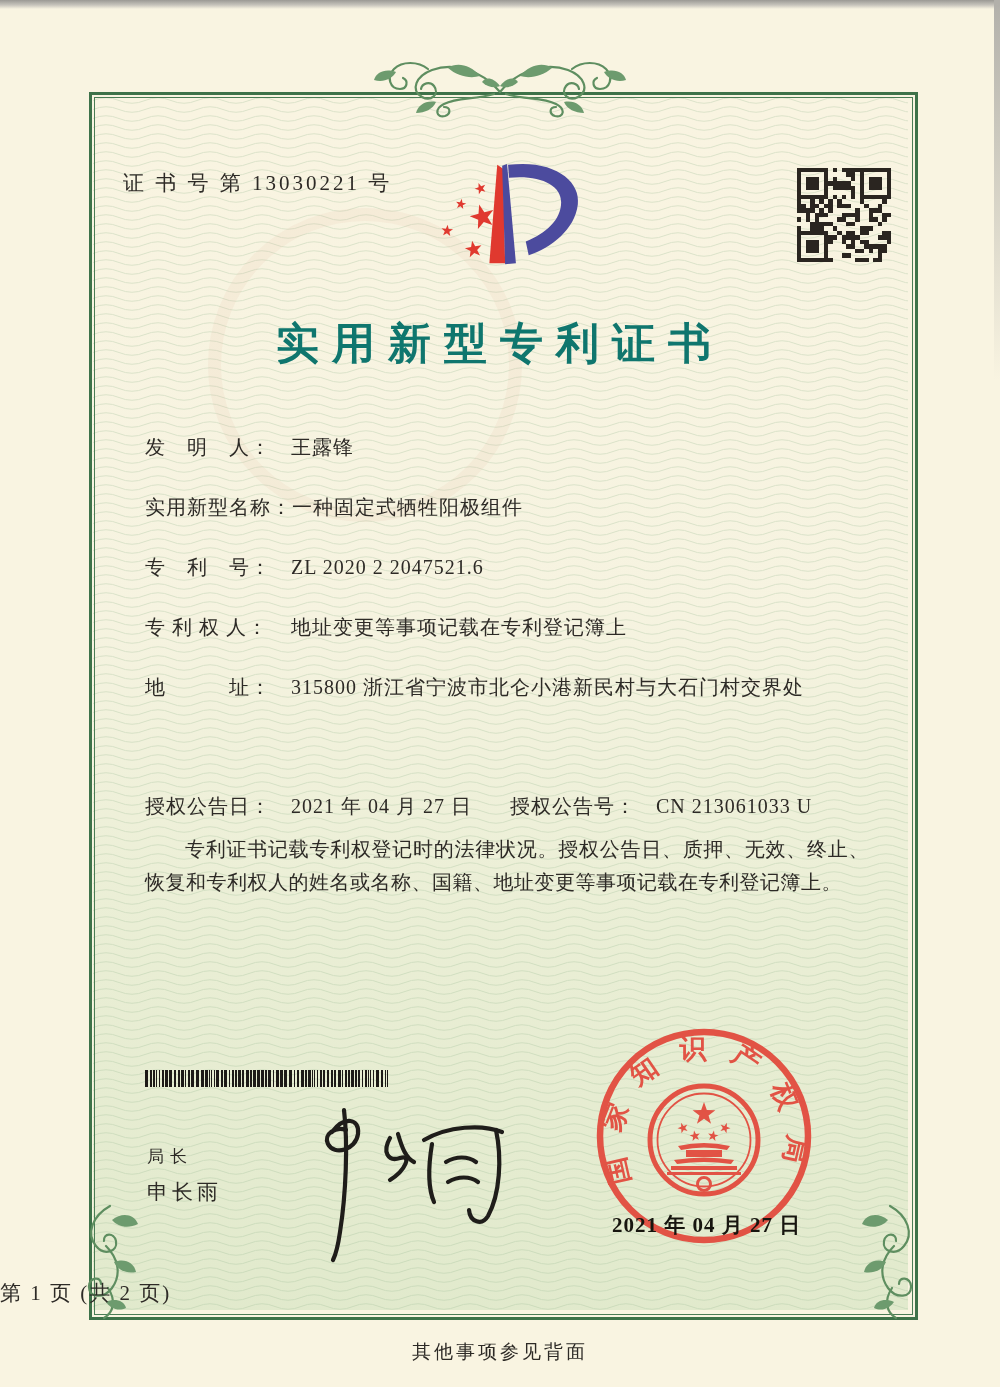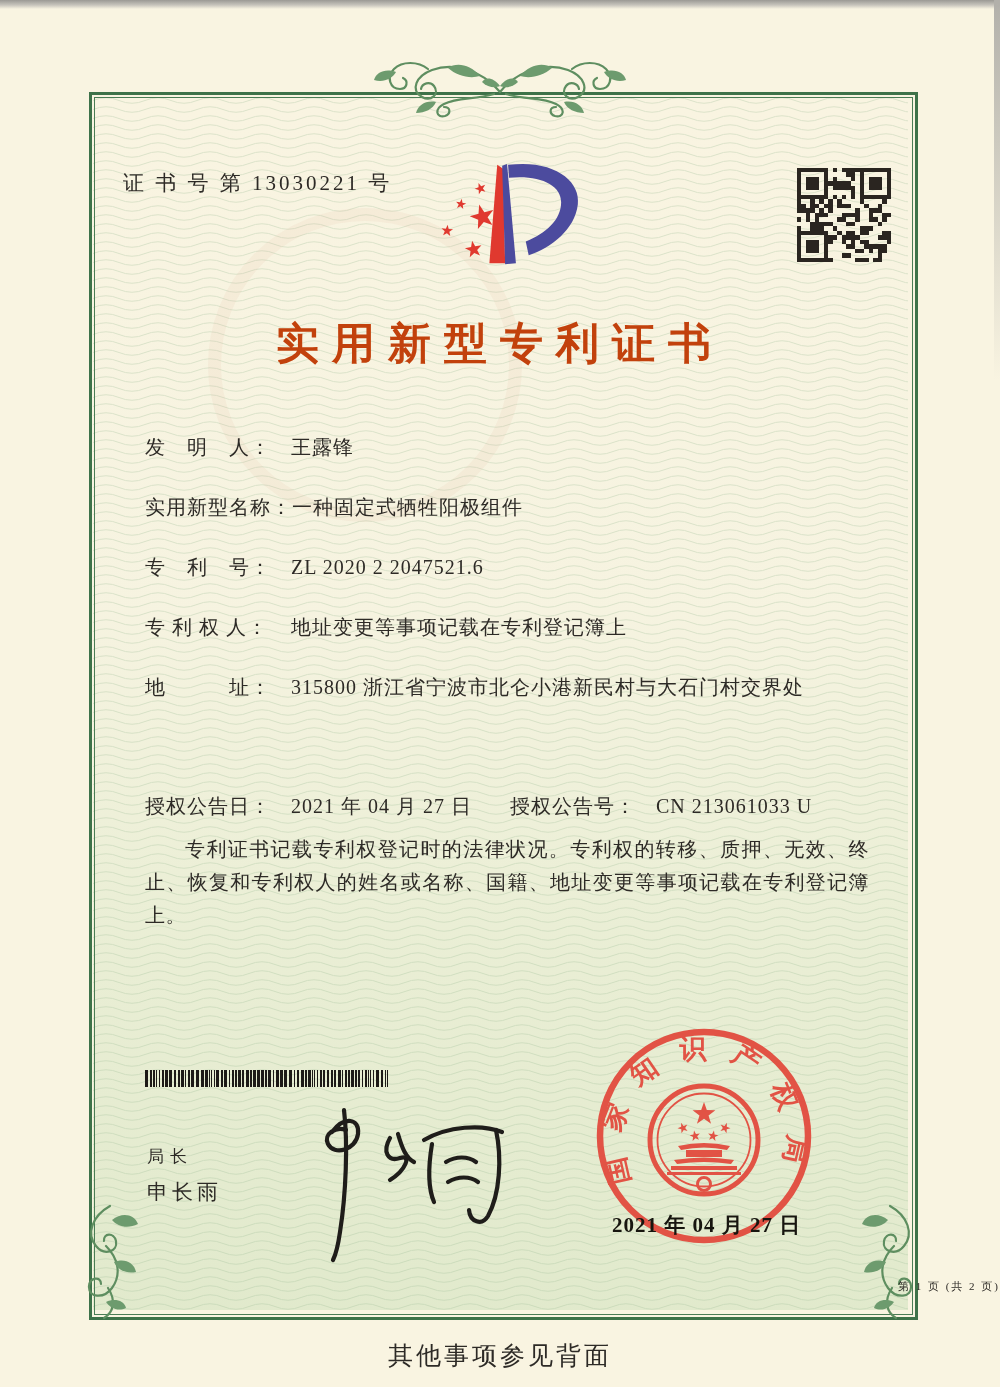--- a/index.html
+++ b/index.html
@@ -22,39 +22,39 @@
   .orn{position:absolute;}
   .orn-top{left:368px;top:50px;}
   .orn-bl{left:76px;top:1202px;}
   .orn-br{left:854px;top:1202px;transform:scaleX(-1);}
   .cert-no{position:absolute;left:123px;top:169px;font-size:21px;letter-spacing:3px;}
   .logo{position:absolute;left:436px;top:157px;}
   .qr{position:absolute;left:797px;top:168px;width:94px;height:94px;display:grid;
       grid-template-columns:repeat(21,1fr);grid-template-rows:repeat(21,1fr);}
   .qr .m1{background:#2a2520;}
   .title{position:absolute;left:0;right:0;top:315px;margin:0;text-align:center;
-      font-size:43px;font-weight:700;letter-spacing:13px;color:#c2410c;}
+      font-size:43px;font-weight:700;letter-spacing:13px;color:#0f766e;}
   .fields{position:absolute;left:145px;top:434px;width:740px;font-size:20px;}
   .field-row{height:60px;letter-spacing:1px;}
   .flabel{display:inline-block;min-width:146px;}
   .grant-row{position:absolute;left:145px;top:793px;width:740px;font-size:20px;letter-spacing:1px;}
   .pair2{position:absolute;left:365px;top:0;}
   .body-text{position:absolute;left:145px;top:833px;width:724px;font-size:20px;
       line-height:33px;text-align:justify;letter-spacing:.5px;}
   .body-text p{margin:0;text-indent:2em;}
   .barcode{position:absolute;left:145px;top:1070px;width:250px;height:17px;display:flex;align-items:stretch;}
   .barcode .b{background:#1d1a17;height:100%;}
   .director-title{position:absolute;left:147px;top:1145px;font-size:17px;letter-spacing:6px;}
   .director-name{position:absolute;left:147px;top:1178px;font-size:21px;letter-spacing:4px;}
   .signature{position:absolute;left:286px;top:1104px;z-index:6;}
   .seal{position:absolute;left:591px;top:1023px;z-index:4;}
   .seal-date{position:absolute;left:612px;top:1211px;font-size:21px;font-weight:600;
       letter-spacing:1px;z-index:7;color:#17150f;}
-  .page-indicator{position:absolute;left:0;right:0;top:1279px;text-align:right;font-size:11px;letter-spacing:2px;}
-  .back-note{position:absolute;left:0;right:0;top:1339px;text-align:center;font-size:25px;letter-spacing:3px;}
+  .page-indicator{position:absolute;left:0;right:0;top:1279px;text-align:left;font-size:21px;letter-spacing:2px;}
+  .back-note{position:absolute;left:0;right:0;top:1339px;text-align:center;font-size:19px;letter-spacing:3px;}
 </style>
 </head>
 <body>
 
 <svg width="0" height="0" style="position:absolute" aria-hidden="true">
   <defs>
     <path id="st5" d="M0 -10 L2.35 -3.24 L9.51 -3.09 L3.8 1.24 L5.88 8.09 L0 4 L-5.88 8.09 L-3.8 1.24 L-9.51 -3.09 L-2.35 -3.24 Z"></path>
     <g id="tfh">
       <g stroke="#5e8e60" fill="none" stroke-width="2.2" stroke-linecap="round">
         <path d="M132 42 C150 20 178 12 200 20 C216 26 222 40 210 47 C201 52 192 44 198 36 C202 31 210 33 211 39"></path>
@@ -582,21 +582,21 @@
   <div class="grant-row">
     <span class="pair">
       <span class="flabel">授权公告日：</span><span class="fvalue">2021 年 04 月 27 日</span>
     </span>
     <span class="pair pair2">
       <span class="flabel">授权公告号：</span><span class="fvalue">CN 213061033 U</span>
     </span>
   </div>
 
   <div class="body-text" id="paras">
-      <p>专利证书记载专利权登记时的法律状况。专利权的转移、质押、无效、终止、恢复和专利权人的姓名或名称、国籍、地址变更等事项记载在专利登记簿上。</p>
+      <p>专利证书记载专利权登记时的法律状况。授权公告日、质押、无效、终止、恢复和专利权人的姓名或名称、国籍、地址变更等事项记载在专利登记簿上。</p>
     </div>
 
   <div class="barcode" id="barcode">
       <div class="b" style="width: 3px; margin-right: 2px;"></div>
       <div class="b" style="width: 2px; margin-right: 1px;"></div>
       <div class="b" style="width: 2px; margin-right: 1px;"></div>
       <div class="b" style="width: 1px; margin-right: 2px;"></div>
       <div class="b" style="width: 1px; margin-right: 2px;"></div>
       <div class="b" style="width: 2px; margin-right: 1px;"></div>
       <div class="b" style="width: 3px; margin-right: 1px;"></div>

